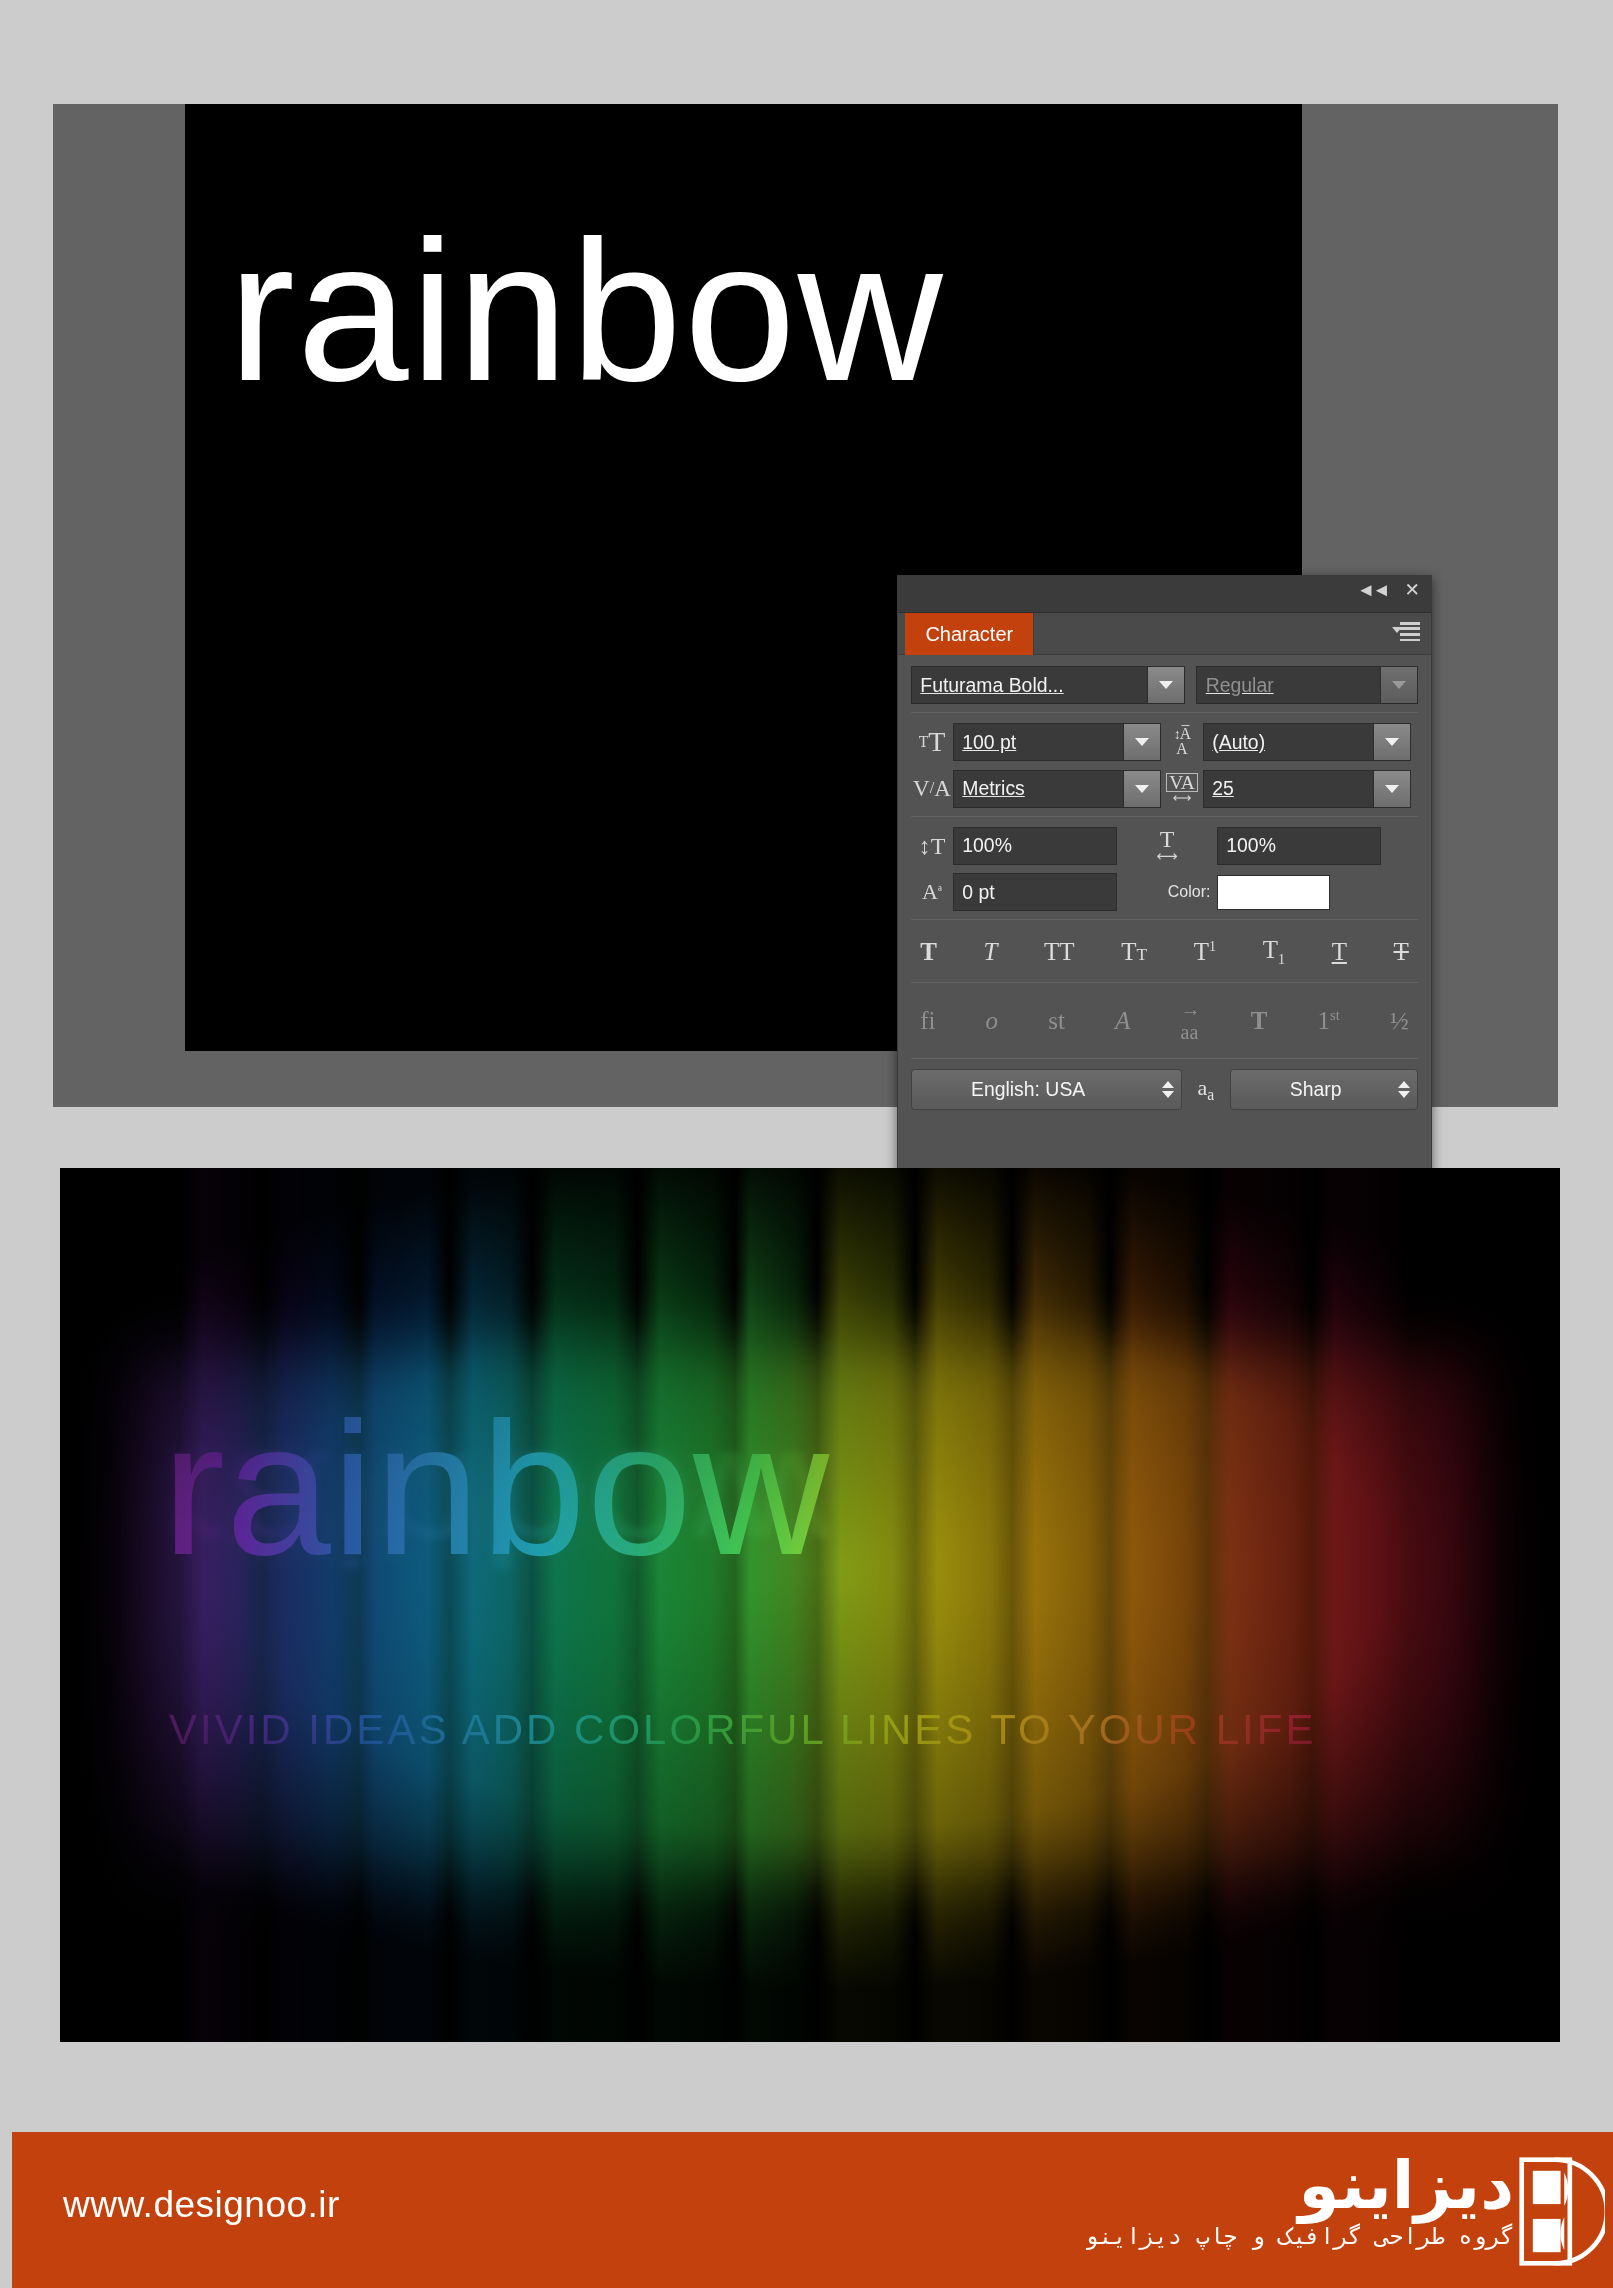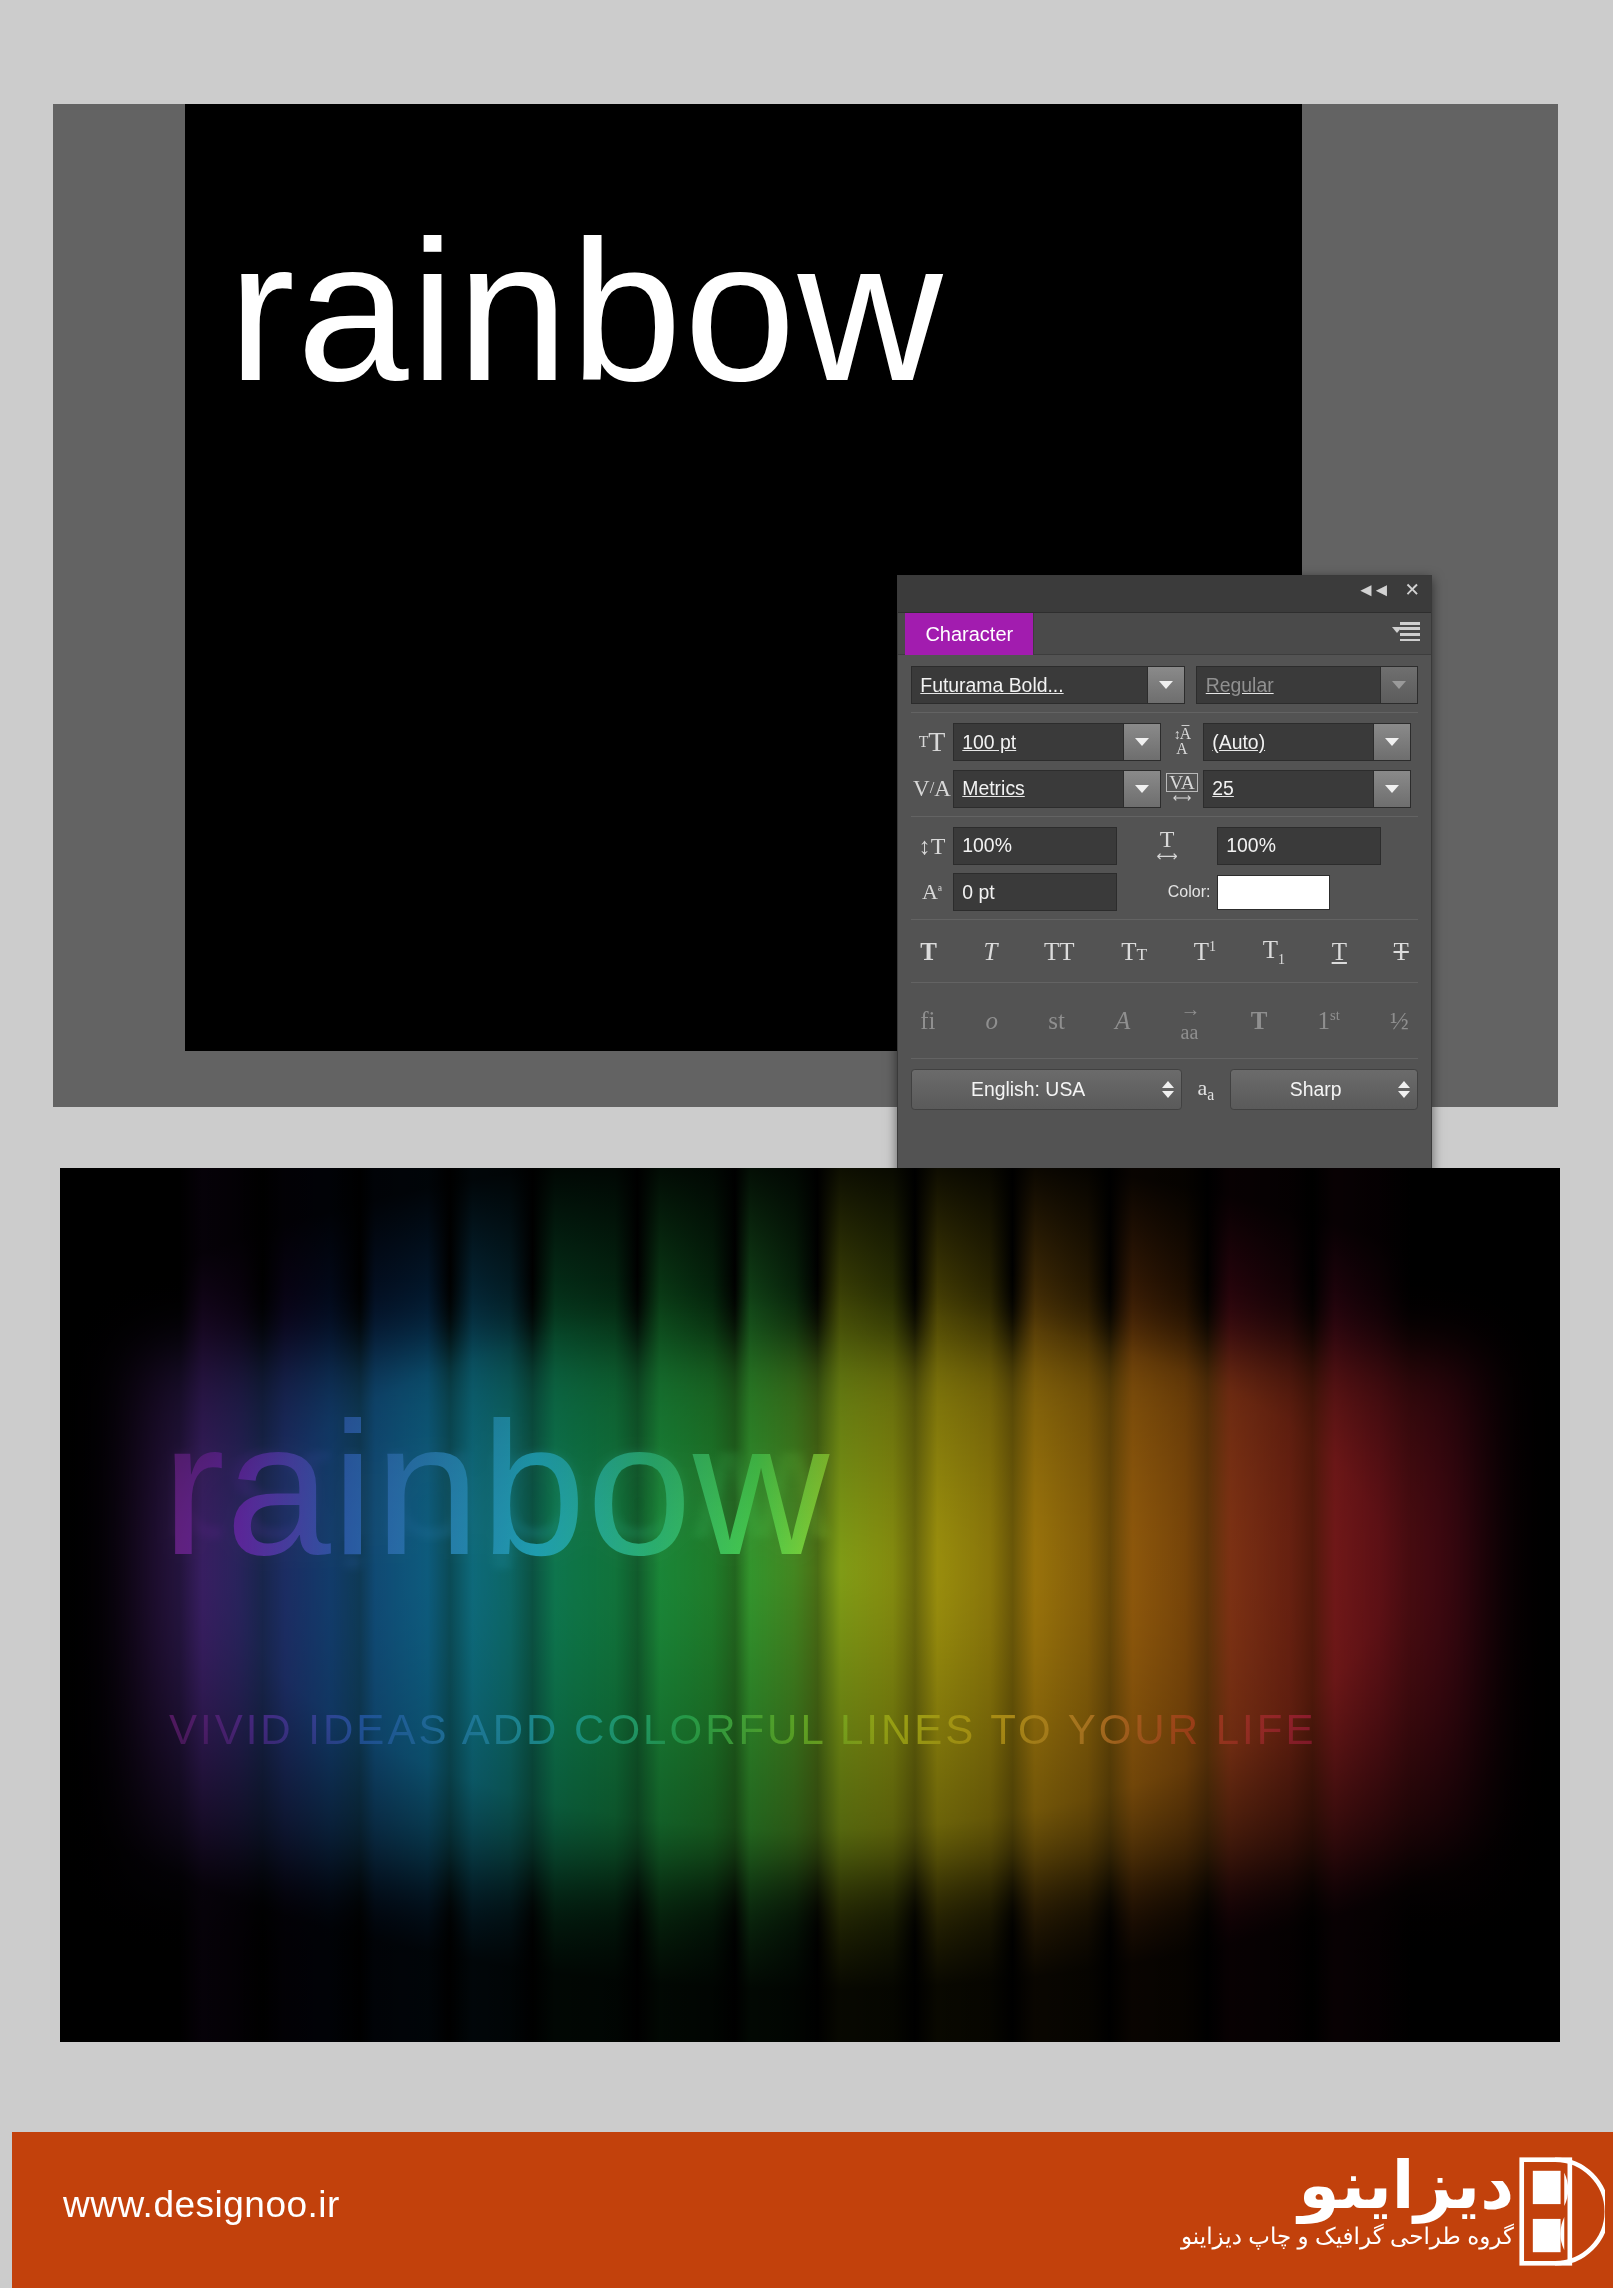--- a/index.html
+++ b/index.html
@@ -62,21 +62,21 @@
 
   .cp-tabrow {
     position: relative;
     height: 42px;
     background: #4a4a4a;
     border-bottom: 0.9px solid #3d3d3d;
   }
   .cp-tab {
     position: absolute; left: 7.4px; top: 0;
     height: 42px; padding: 0 20px;
-    background: #a21caf;
+    background: #c2410c;
     color: #ffffff;
     font-size: 20px;
     display: flex; align-items: center;
     border-right: 0.9px solid #3d3d3d;
   }
   .cp-menu-ic {
     position: absolute; right: 11px; top: 10px;
     width: 28px; height: 20px;
     display: flex; align-items: center; justify-content: flex-end;
   }
@@ -340,21 +340,21 @@
     font-weight: bold;
     direction: rtl;
     line-height: 1.05;
     font-family: "DejaVu Sans", sans-serif;
   }
   #brand-tag {
     color: #ffffff;
     font-size: 23px;
     direction: rtl;
     margin-top: 3.7px;
-    font-family: Liberation Sans, sans-serif;
+    font-family: Liberation Mono, monospace;
   }
   #brand-logo {
     position: absolute; right: 20px; top: 24px;
     width: 87px; height: 111px;
   }
 </style>
 </head>
 <body>
 
 <div id="page">

